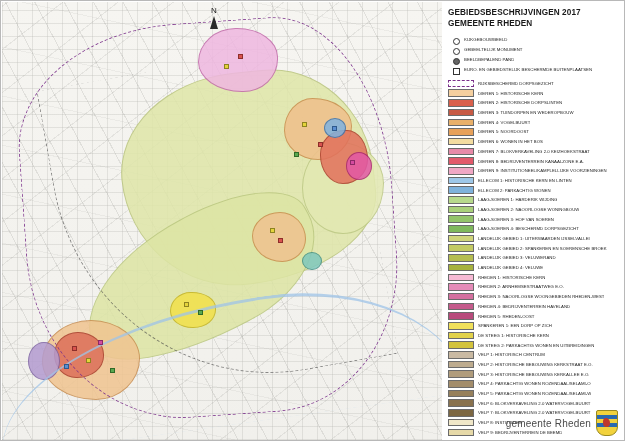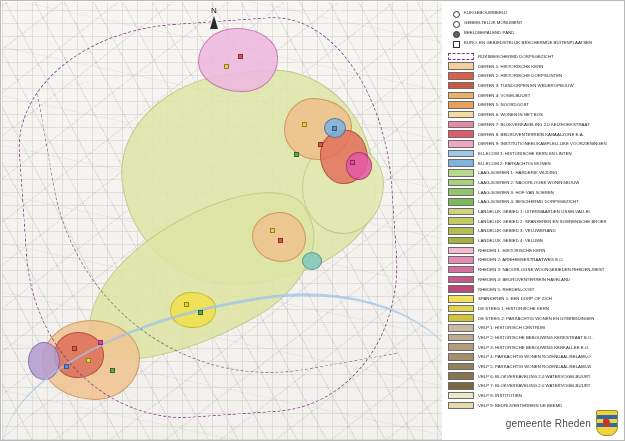--- a/index.html
+++ b/index.html
@@ -378,20 +378,24 @@
     <div class="speck" style="left:222px; top:62px;"></div>
     <div class="speck k" style="left:236px; top:52px;"></div>
 
     <div class="north-arrow">
       <span>N</span>
       <div class="tri"></div>
     </div>
   </div>
 
   <div id="legend-panel">
+    <div id="legend-title">
+      <div>GEBIEDSBESCHRIJVINGEN 2017</div>
+      <div>GEMEENTE RHEDEN</div>
+    </div>
 
     <div class="point-rows">
       <div class="p-row">
         <span class="p-sym"><span class="dot-o"></span></span>
         <span class="p-label">KIJKGEBOUWBEELD</span>
       </div>
       <div class="p-row">
         <span class="p-sym"><span class="dot-o"></span></span>
         <span class="p-label">GEBEELTELIJK MONUMENT</span>
       </div>

